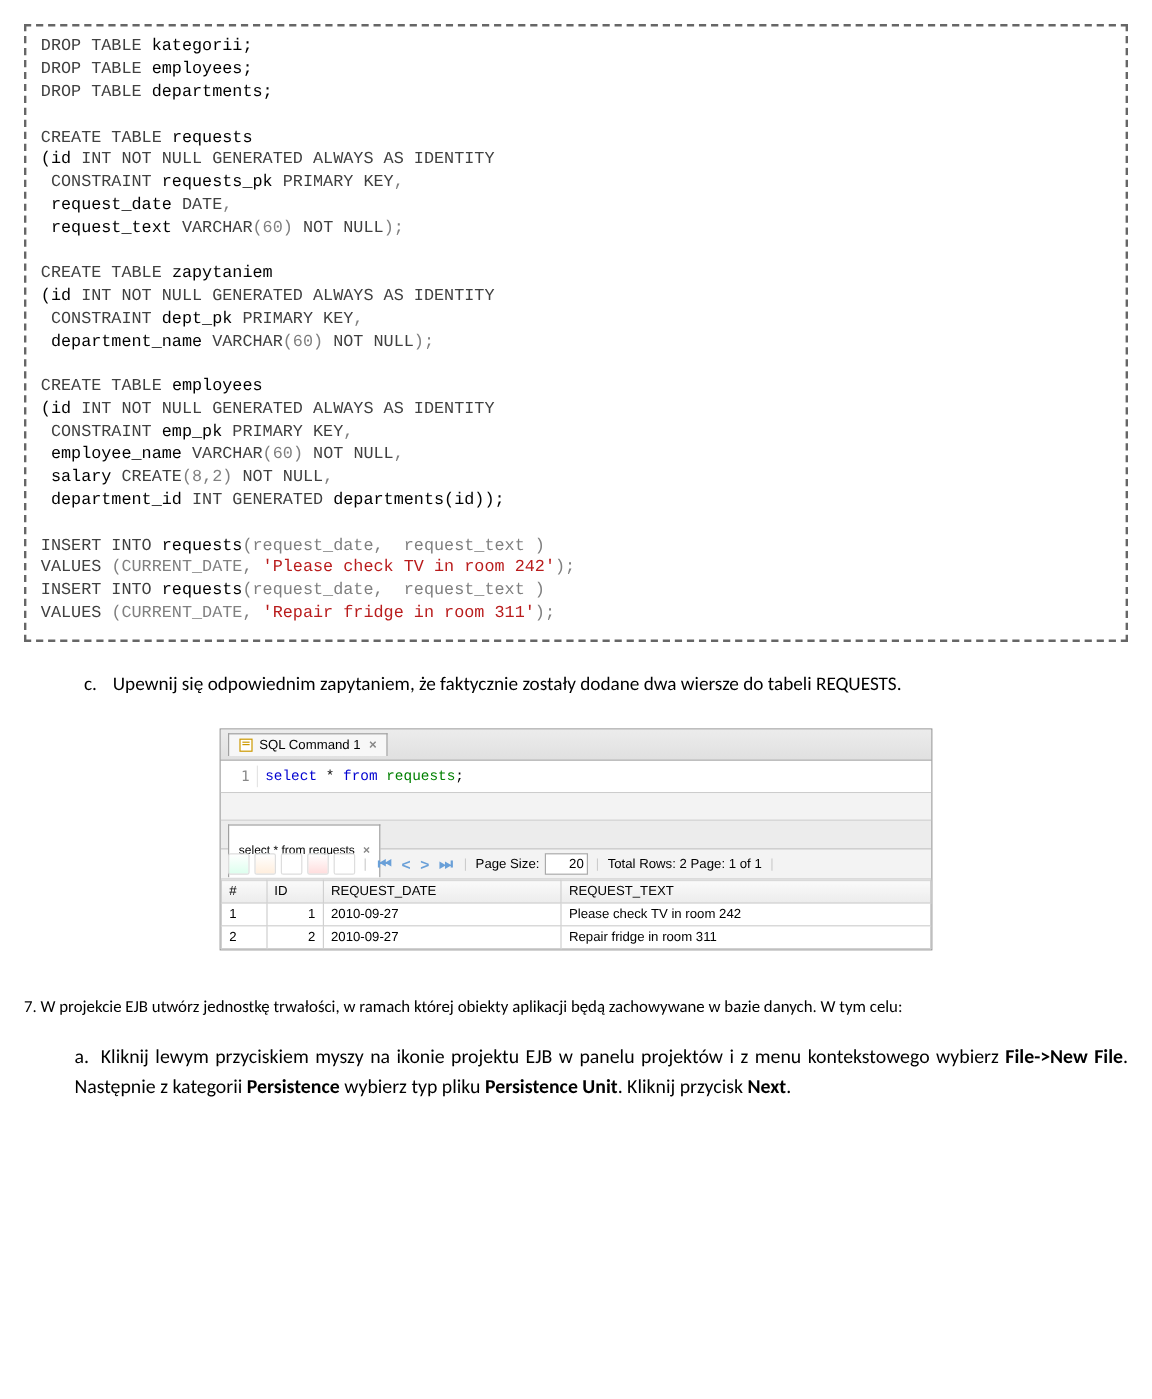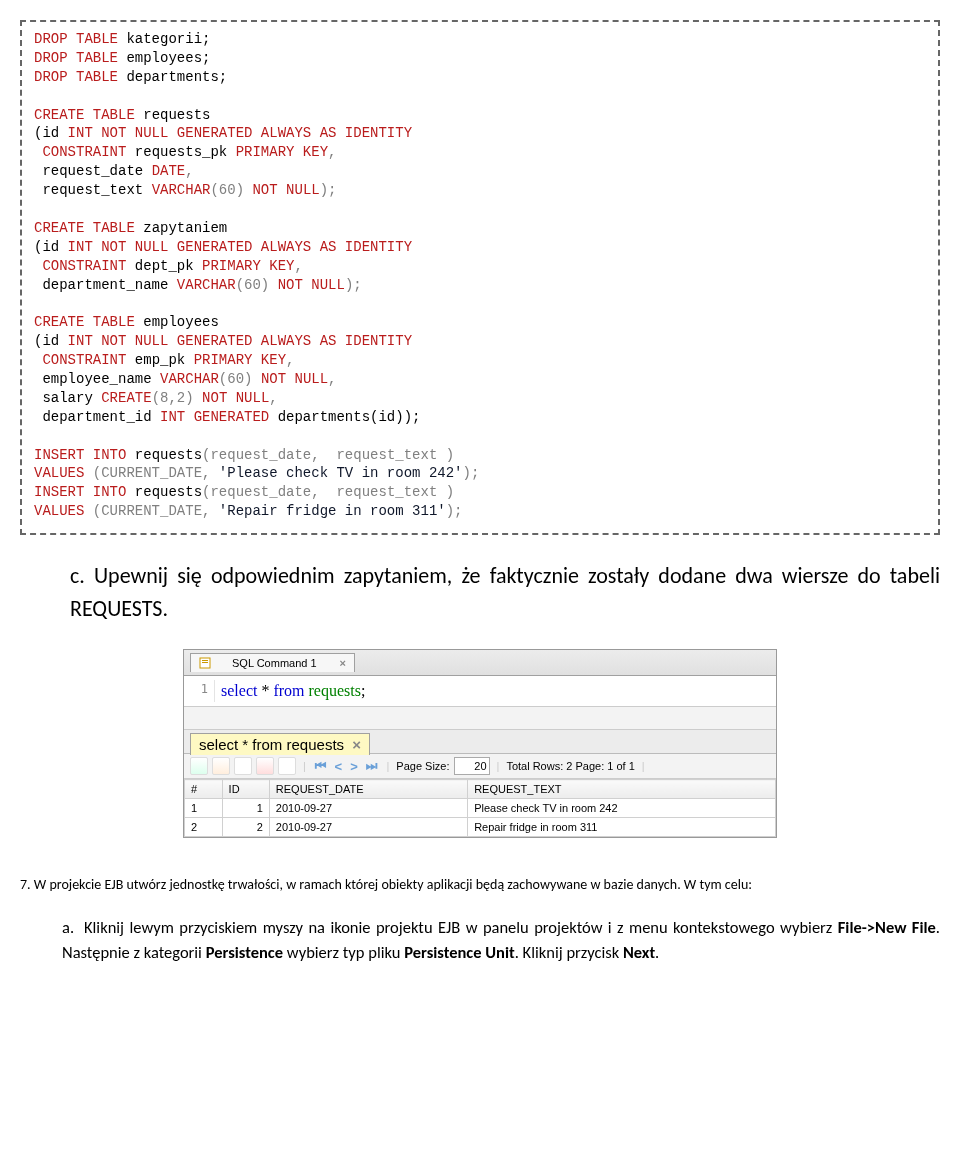--- a/index.html
+++ b/index.html
@@ -1,38 +1,38 @@
 <!DOCTYPE html>
 <html><head>
 <meta charset="utf-8">
 <style>
   body{font-family:Calibri,Arial,sans-serif;margin:0;padding:20px;background:#fff;color:#000;width:920px}
   .code-block{border:2px dashed #666;padding:8px 12px 12px;margin:0 0 24px;font-family:Consolas,'Courier New',monospace;font-size:14px;line-height:1.35;white-space:pre}
-  .kw{color:#b91c1c}
+  .kw{color:#404040}
   .gray{color:#808080}
-  .red{color:#0f172a}
-  .list-item{margin:0 0 24px 50px;font-size:22px;line-height:1.5;text-align:justify}
+  .red{color:#b91c1c}
+  .list-item{margin:0 0 24px 50px;font-size:16px;line-height:1.5;text-align:justify}
   .list-item .marker{display:inline-block;width:24px}
   .num-item{margin:0 0 20px 0;font-size:14px;line-height:1.5;text-align:justify}
   .sub-item{margin:0 0 20px 42px;font-size:16.5px;line-height:1.5;text-align:justify}
 
   .ide{width:592px;margin:0 auto 36px;border:1px solid #999;background:#f4f4f4;font-family:Tahoma,Arial,sans-serif;font-size:11px}
   .ide-tab-bar{background:linear-gradient(#ececec,#e0e0e0);border-bottom:1px solid #a0a0a0;padding:3px 6px 0;height:22px}
-  .ide-tab{display:inline-flex;align-items:flex-end;gap:21px;background:#f7f7f7;border:1px solid #a0a0a0;border-bottom:none;padding:3px 8px;font-size:11px}
+  .ide-tab{display:inline-flex;align-items:flex-end;gap:5px;background:#f7f7f7;border:1px solid #a0a0a0;border-bottom:none;padding:3px 8px;font-size:11px}
   .ide-tab .icon{width:12px;height:12px}
   .ide-tab .x{color:#888;font-weight:bold;margin-left:2px;cursor:pointer}
   .ide-conn{background:#f3f3f3;border-bottom:1px solid #ccc;padding:4px 8px;font-size:11px}
   .ide-editor{background:#fff;padding:4px 0;display:flex;border-bottom:1px solid #ccc}
   .gutter{width:24px;text-align:right;color:#888;padding:2px 6px 2px 0;border-right:1px solid #e4e4e4;font-family:Consolas,monospace;font-size:12px}
-  .codeline{flex:1;padding:2px 6px;font-family:Liberation Serif, serif;font-size:16px}
+  .codeline{flex:1;padding:2px 6px;font-family:Liberation Mono, monospace;font-size:12px}
   .sql-kw{color:#0000D0}
   .sql-id{color:#008000}
 
   .res-tab-bar{background:#ececec;border-bottom:1px solid #bbb;padding:3px 6px 0;height:20px}
-  .res-tab{display:inline-block;background:#fef9c3;border:1px solid #a0a0a0;border-bottom:none;padding:2px 8px;font-size:15px}
+  .res-tab{display:inline-block;background:#ffffff;border:1px solid #a0a0a0;border-bottom:none;padding:16px 8px;font-size:10px}
   .res-tab .x{color:#888;font-weight:bold;margin-left:4px}
   .res-tools{display:flex;align-items:center;gap:4px;background:#f3f3f3;border-bottom:1px solid #ccc;padding:3px 6px;font-size:11px}
   .tool-ic{width:16px;height:16px;border:1px solid #ddd;background:#fff;border-radius:2px}
   .sep{color:#ccc;margin:0 3px}
   .nav-ic{color:#6aa0d8;font-weight:bold;font-size:13px;padding:0 2px}
   .page-input{width:30px;height:14px;border:1px solid #aaa;font-size:11px;text-align:right}
 
   table.results{width:100%;border-collapse:collapse;background:#fff;font-size:11px}
   table.results th,table.results td{border:1px solid #d0d0d0;padding:3px 6px;text-align:left}
   table.results th{background:linear-gradient(#fafafa,#ececec);font-weight:normal}

